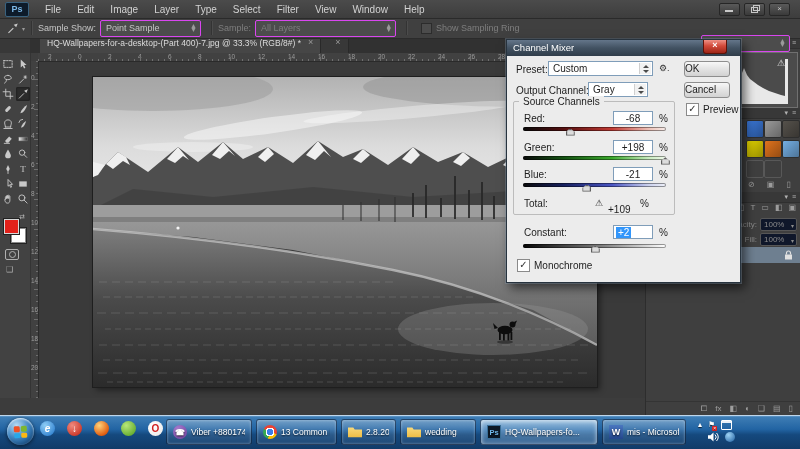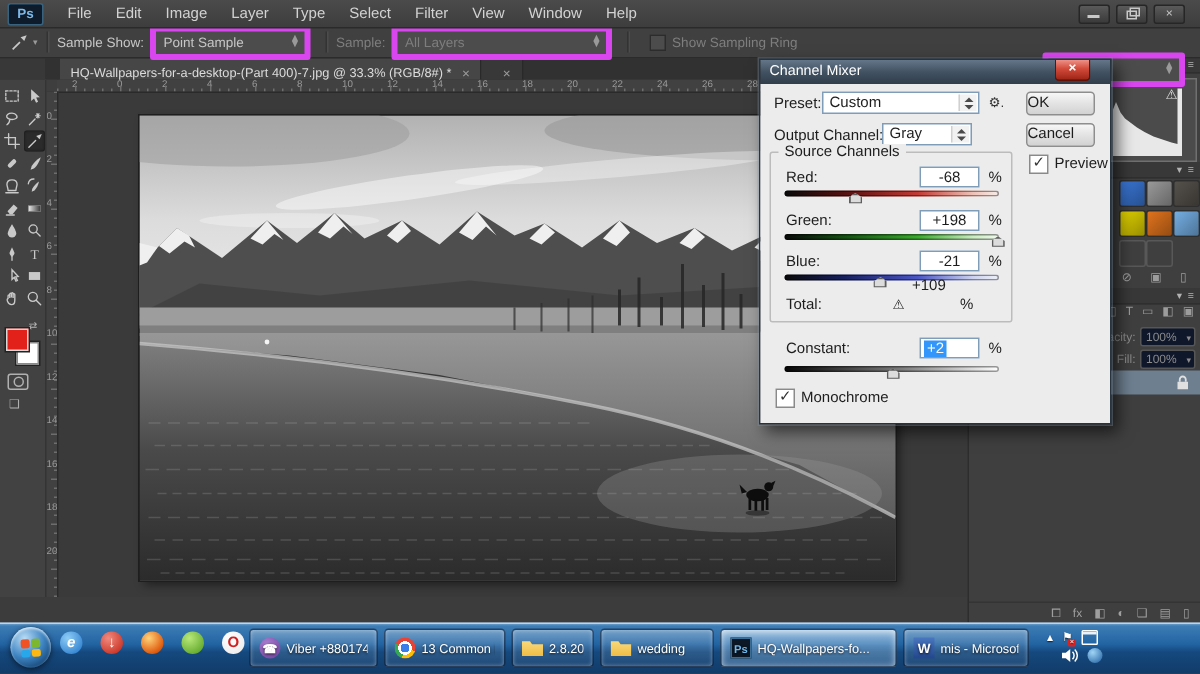--- a/index.html
+++ b/index.html
@@ -18,31 +18,31 @@
         color:#c8c8c8;font-size:8px;line-height:9px;text-align:center;position:relative}
   .wbtn .rsq{position:absolute;left:6px;top:2.5px;width:5px;height:4px;border:1px solid #c8c8c8}
   .wbtn .rsq2{position:absolute;left:8px;top:1px;width:5px;height:4px;border:1px solid #c8c8c8;background:#4a4a4a}
   .wbtn .mline{position:absolute;left:5px;top:6px;width:8px;border-top:2px solid #c8c8c8}
 
   
   .optionsbar{position:absolute;left:0;top:18px;width:800px;height:20px;background:#404040;border-bottom:1px solid #2b2b2b;
               display:flex;align-items:center;color:#c6c6c6;font-size:9px;z-index:25}
   .optionsbar .sep{width:1px;height:14px;background:#333;margin:0 6px;box-shadow:1px 0 0 #4c4c4c}
   .toolpreset{display:flex;align-items:center;gap:3px;margin-left:6px}
-  .opt-dd{height:15px;background:#4c4c4c;border:4px solid #d946ef;border-radius:2px;display:flex;align-items:center;
+  .opt-dd{height:15px;background:#4c4c4c;border:1px solid #d946ef;border-radius:2px;display:flex;align-items:center;
           padding:0 16px 0 5px;position:relative;margin:15px 4px}
   .opt-dd .sp{position:absolute;right:3px;top:3px;color:#9a9a9a;font-size:7px;line-height:4px}
   .dim{color:#7e7e7e}
   .opt-chk{width:9px;height:9px;border:1px solid #2c2c2c;background:#4c4c4c;margin:0 4px 0 8px}
   .wsdrop{position:absolute;right:6px;top:2px;width:66px}
 
   
   .tabbar{position:absolute;left:30px;top:38px;width:615px;height:15px;background:#313131;display:flex;padding-left:10px;z-index:10}
   .tbhead{position:absolute;left:0;top:38px;width:30px;height:15px;background:#383838;border-bottom:1px solid #2a2a2a}
-  .tab{height:15px;display:flex;align-items:flex-end;padding:0 7px;font-size:8.5px;color:#8f8f8f;background:#383838;
+  .tab{height:15px;display:flex;align-items:flex-start;padding:0 7px;font-size:8.5px;color:#8f8f8f;background:#383838;
        border-right:1px solid #292929;white-space:nowrap}
   .tab.active{background:#464646;color:#dcdcdc}
   .tab .close{margin-left:7px;color:#9a9a9a;font-size:9px;line-height:8px}
 
   
   .toolbar{position:absolute;left:0;top:53px;width:30px;height:345px;background:#424242;border-right:1px solid #343434;z-index:12}
   #tool-grid{display:grid;grid-template-columns:14px 14px;gap:1px;padding:4px 0 0 1px;justify-content:center}
   .tool{width:14px;height:14px;display:flex;align-items:center;justify-content:center;border-radius:2px}
   .tool.active{background:#2b2b2b;box-shadow:inset 0 0 2px #111}
   .tool svg{width:12px;height:12px;display:block}
@@ -756,21 +756,21 @@
       <span class="dlbl" style="left:17px;top:113px">Blue:</span>
       <div class="val" style="left:106px;top:111px">-21</div>
       <span class="dlbl" style="left:152px;top:113px">%</span>
       <div class="slider" style="left:16px;top:126px">
         <div class="track tr-blue"></div>
         <div class="thumb" style="left: 44.75%;"></div>
       </div>
 
       <span class="dlbl" style="left:17px;top:142px">Total:</span>
       <span class="dlbl warn" style="left:88px;top:142px">⚠</span>
-      <span class="dlbl" style="left:101px;top:129px">+109</span>
+      <span class="dlbl" style="left:101px;top:148px">+109</span>
       <span class="dlbl" style="left:133px;top:142px">%</span>
 
       <span class="dlbl" style="left:17px;top:171px">Constant:</span>
       <div class="val" style="left:106px;top:169px;text-align:left;padding-left:2px">
         <span class="selhl">+2</span>
       </div>
       <span class="dlbl" style="left:152px;top:171px">%</span>
       <div class="slider" style="left:16px;top:187px">
         <div class="track tr-gray"></div>
         <div class="thumb" style="left: 50.5%;"></div>

